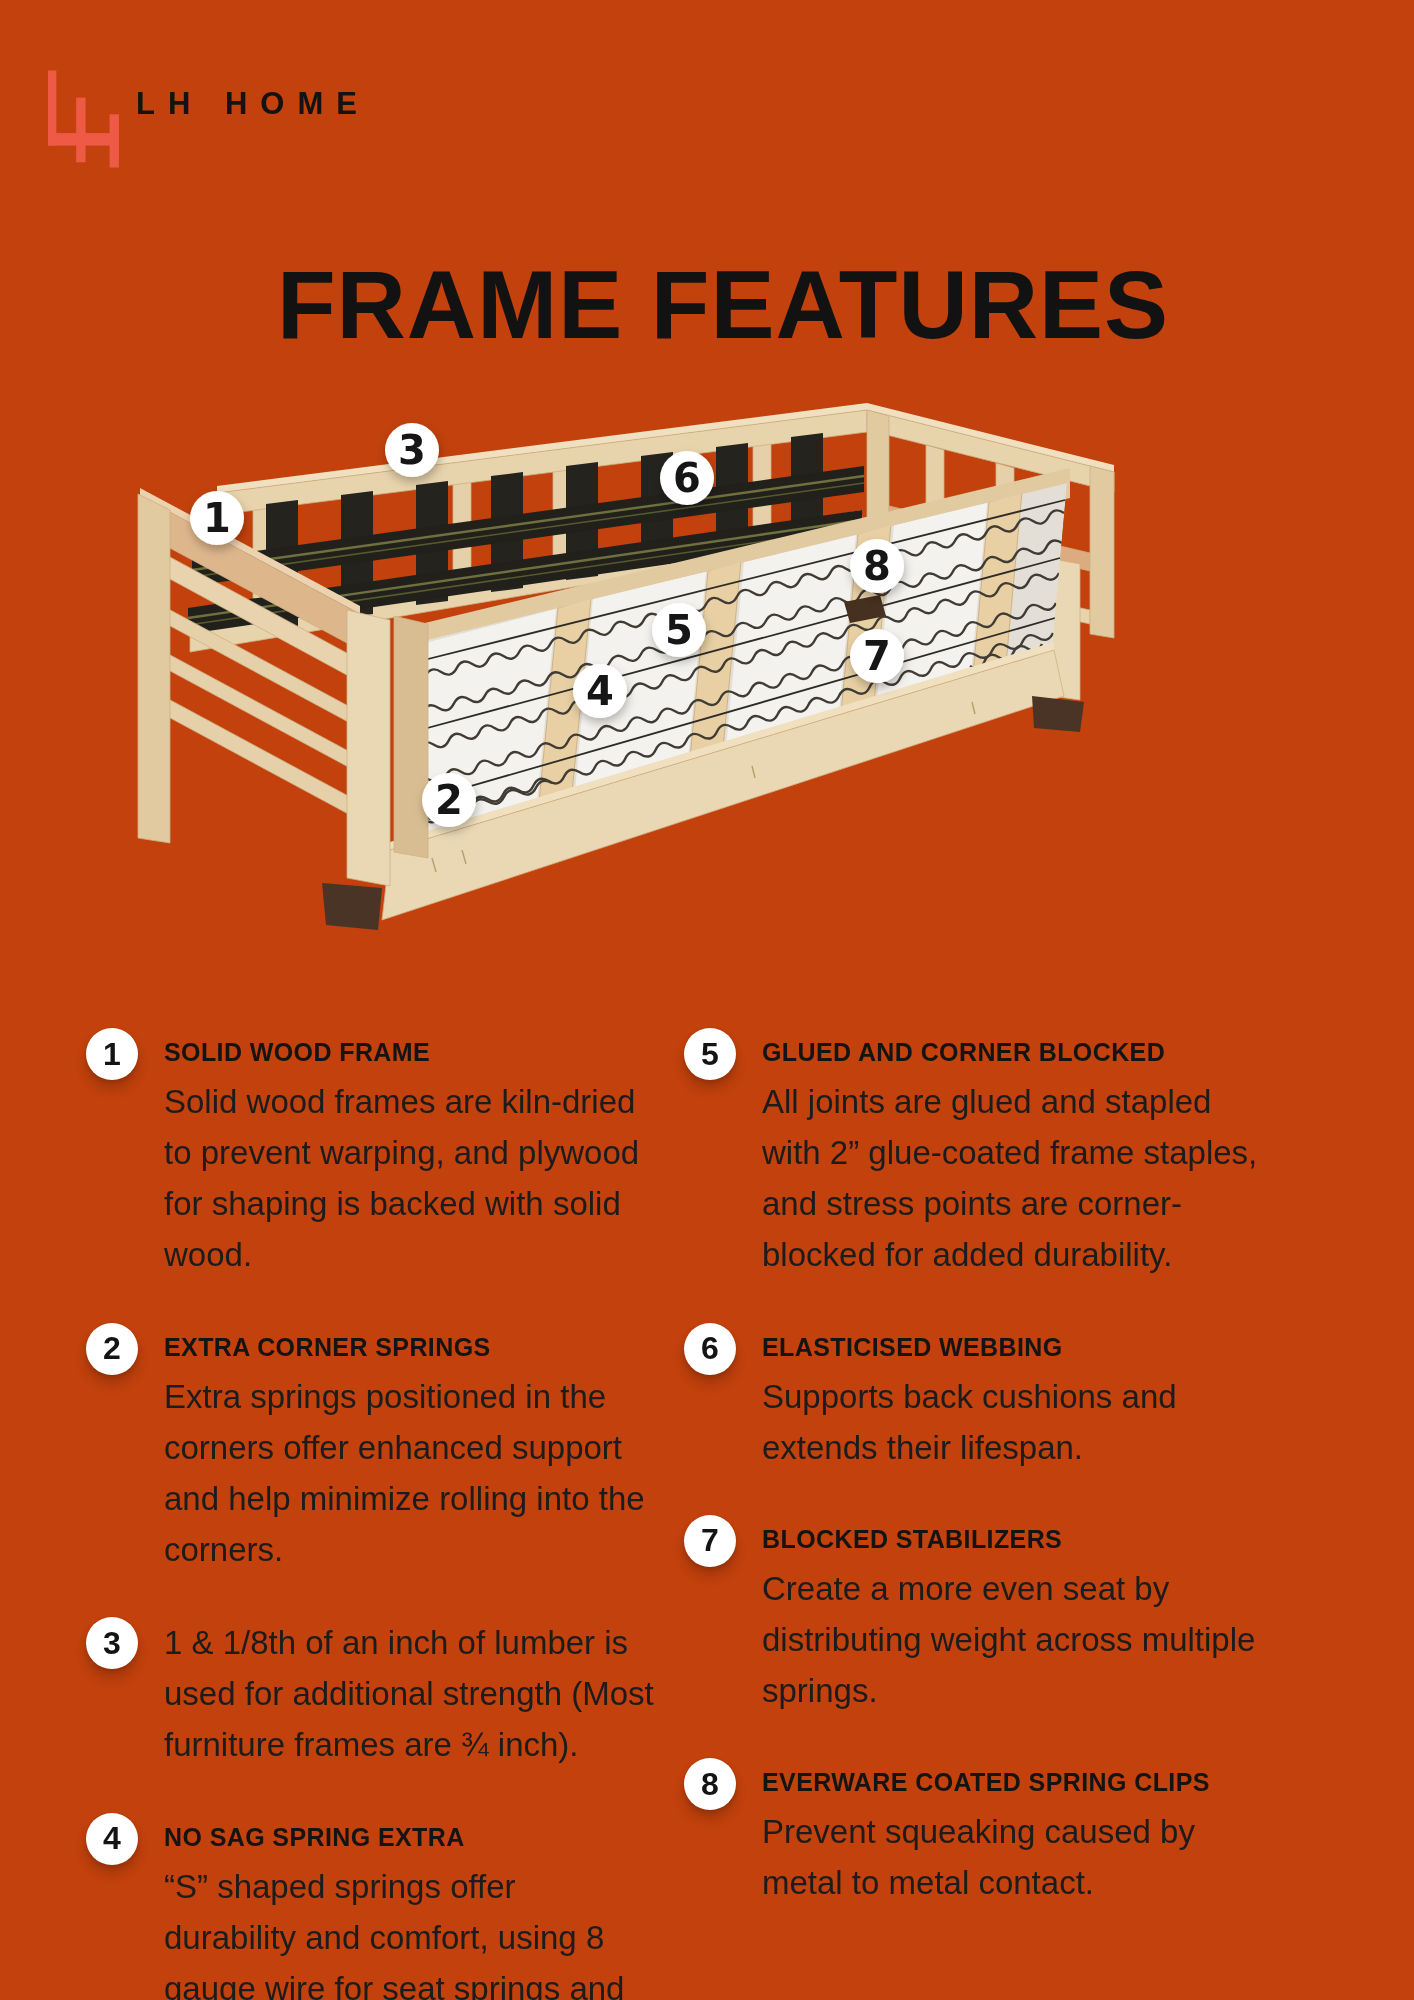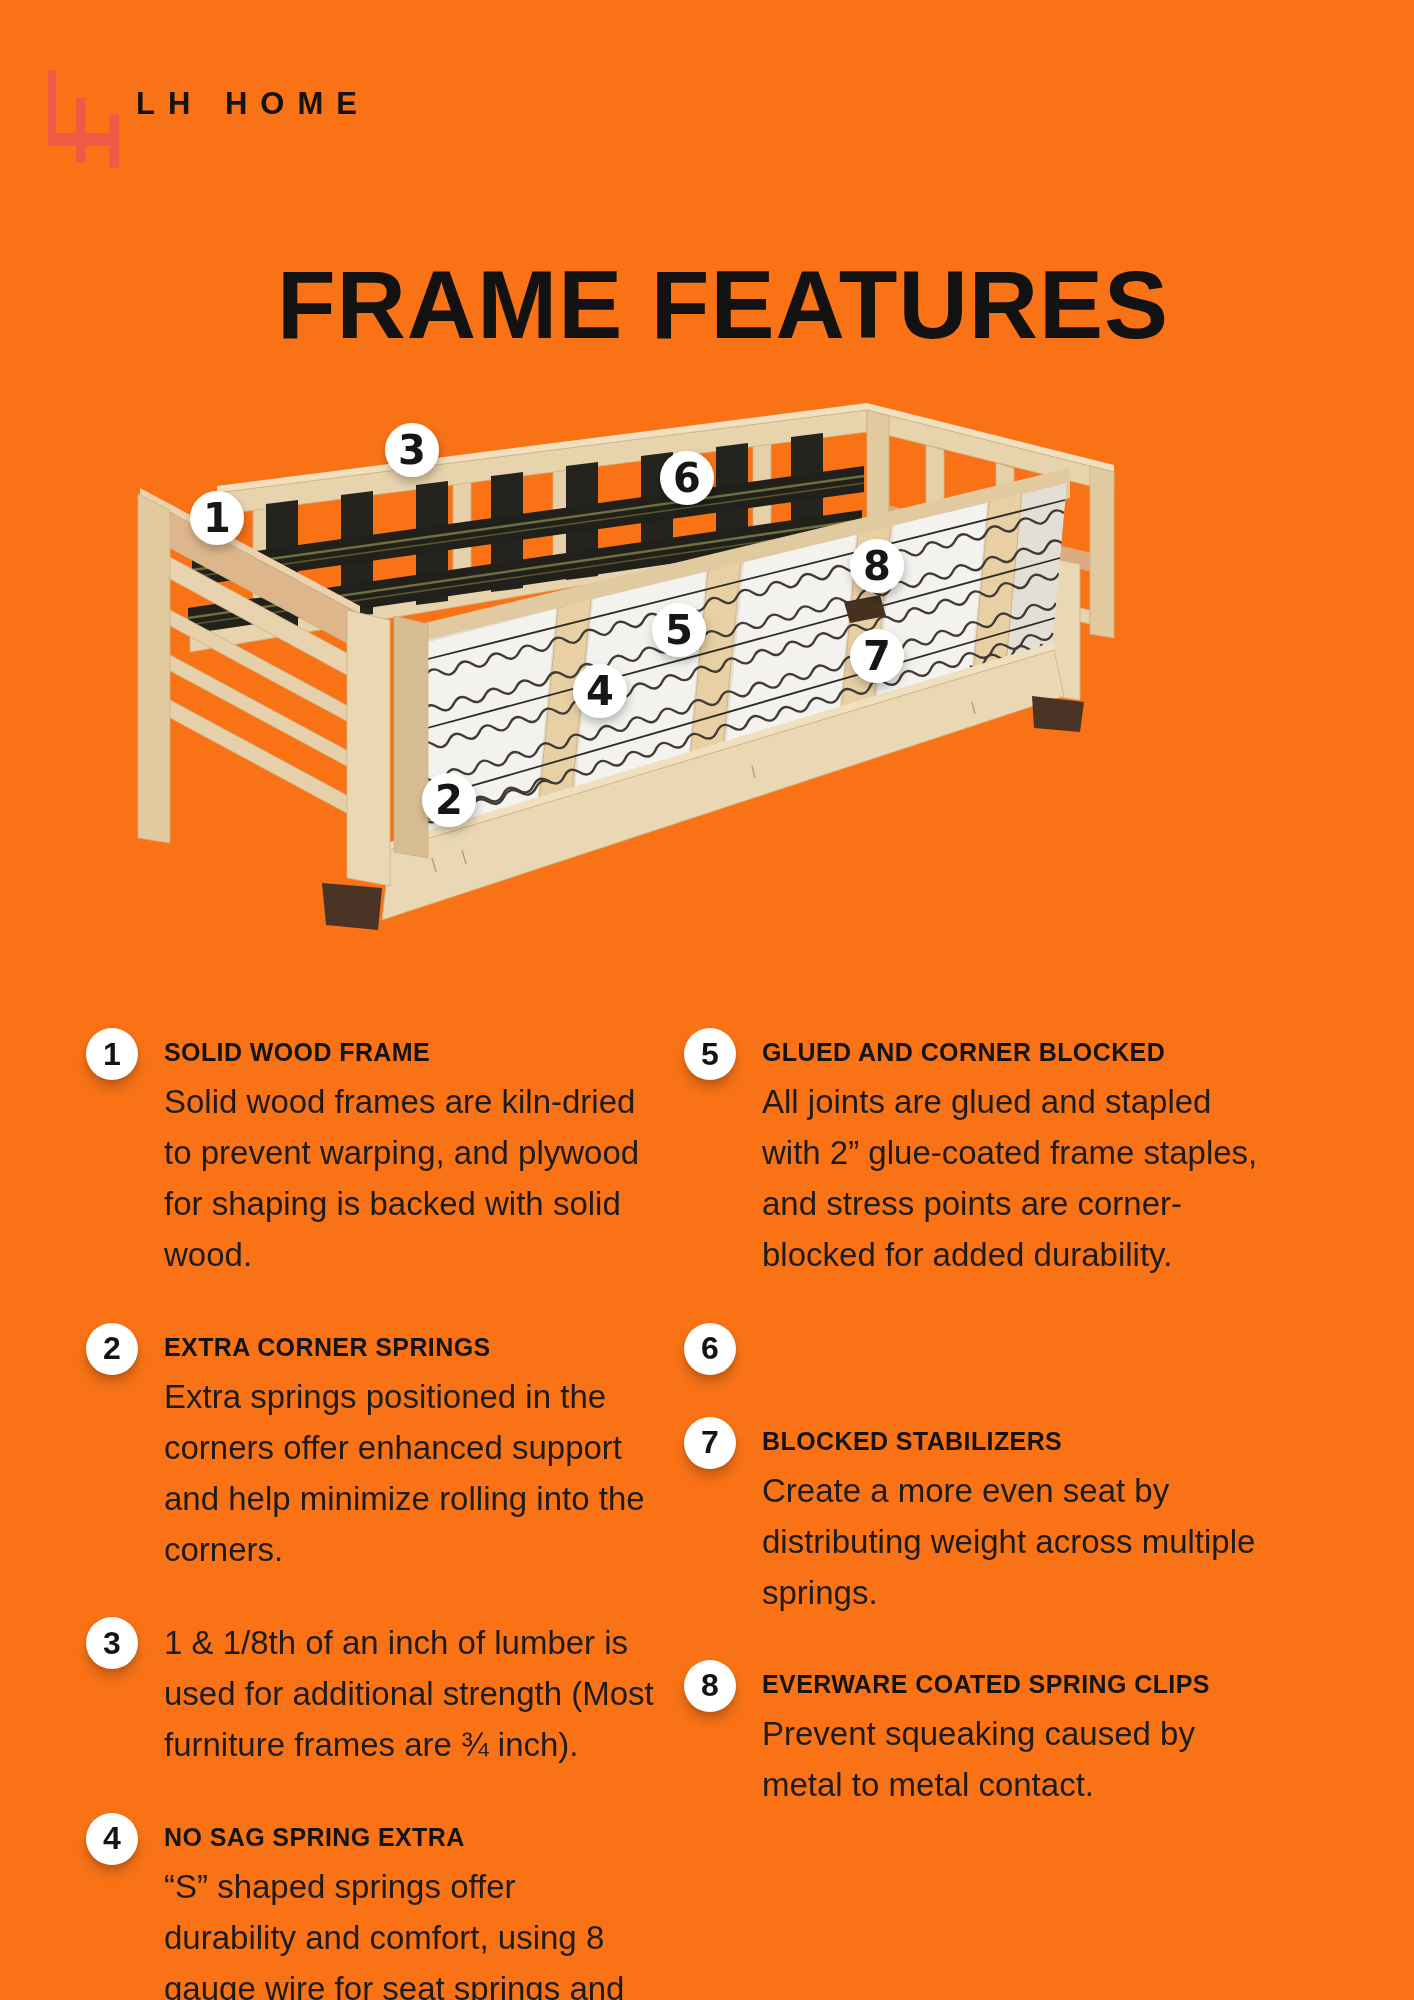--- a/index.html
+++ b/index.html
@@ -1,19 +1,19 @@
 <!DOCTYPE html>
 <html><head>
 <meta charset="utf-8">
 <style>
   html,body{margin:0;padding:0;}
   .page{
     position:relative;
     width:1414px;height:2000px;
-    background:#f97316;
+    background:#c2410c;
     font-family:"Liberation Sans",sans-serif;
     color:#1b1b1b;
     overflow:hidden;
   }
   
   .brand-logo{position:absolute;left:48px;top:70px;width:72px;height:98px;}
   .brand-name{
     position:absolute;left:136px;top:86px;
     font-size:31px;font-weight:600;letter-spacing:13px;color:#131313;
   }
@@ -269,20 +269,24 @@
   <div class="features-col right">
     <div class="feature">
       <div class="badge">5</div>
       <div class="txt">
         <h3>GLUED AND CORNER BLOCKED</h3>
         <p>All joints are glued and stapled with 2” glue-coated frame staples, and stress points are corner-blocked for added durability.</p>
       </div>
     </div>
     <div class="feature">
       <div class="badge">6</div>
+      <div class="txt">
+        <h3>ELASTICISED WEBBING</h3>
+        <p>Supports back cushions and extends their lifespan.</p>
+      </div>
     </div>
     <div class="feature">
       <div class="badge">7</div>
       <div class="txt">
         <h3>BLOCKED STABILIZERS</h3>
         <p>Create a more even seat by distributing weight across multiple springs.</p>
       </div>
     </div>
     <div class="feature">
       <div class="badge">8</div>

